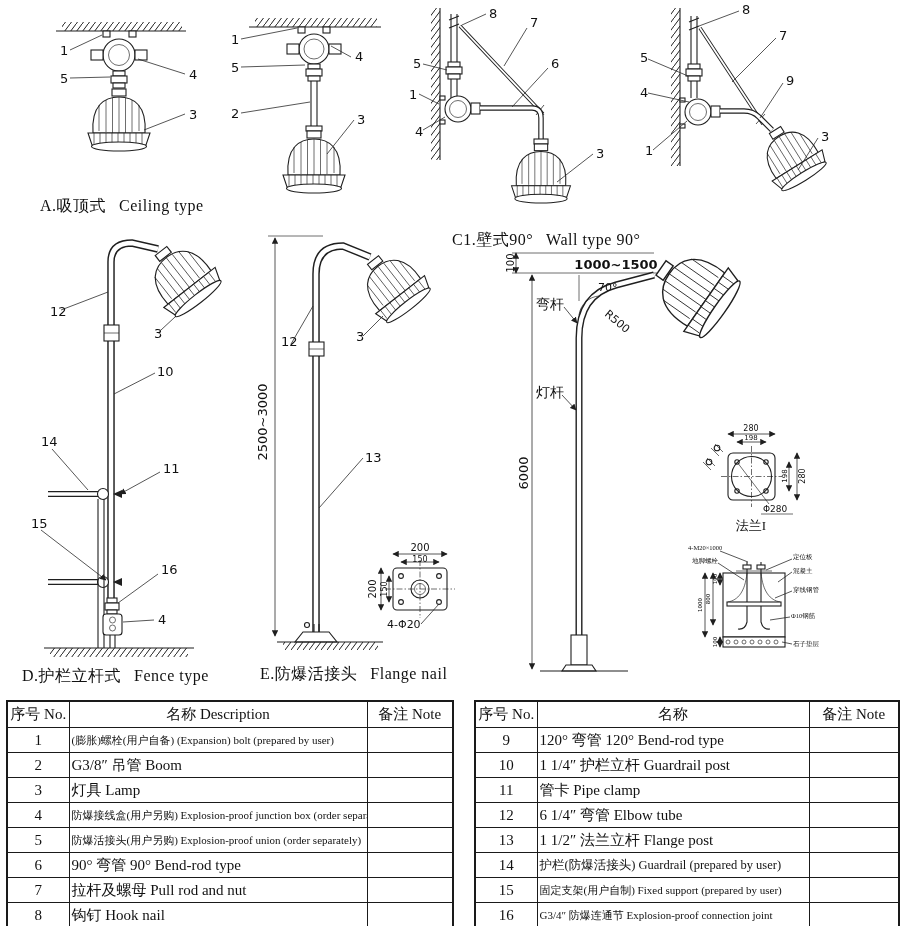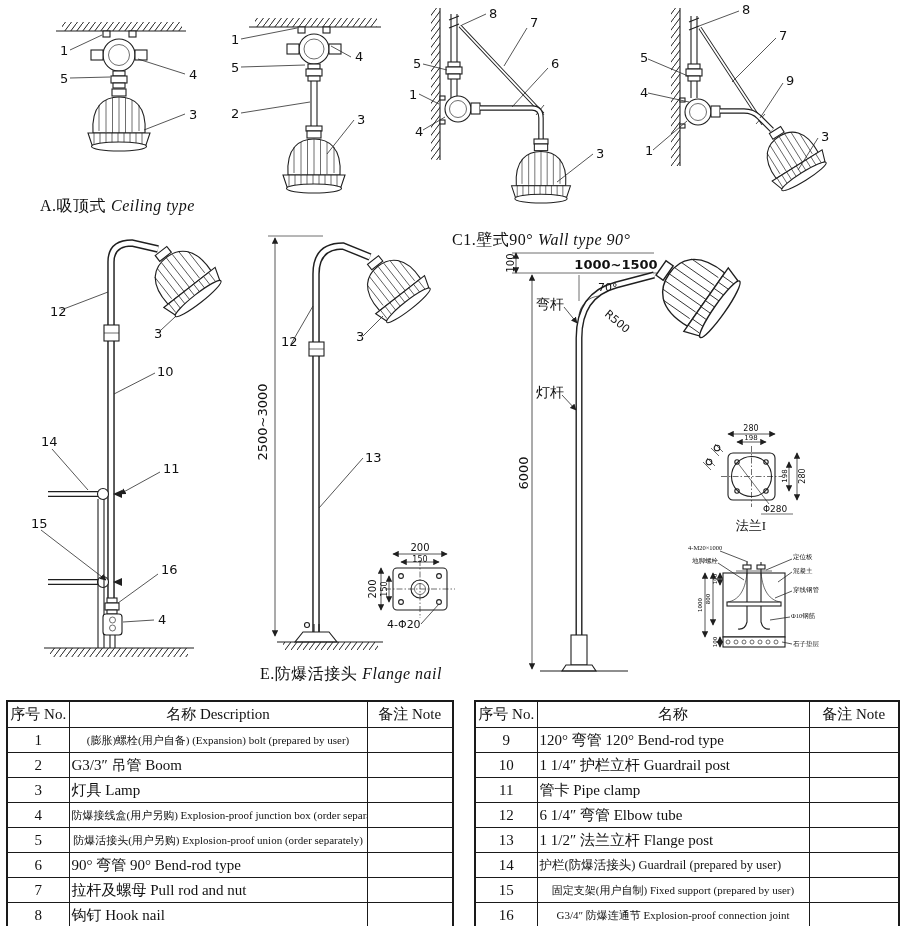--- a/index.html
+++ b/index.html
@@ -12,31 +12,31 @@
   .pipeO{stroke:#1f1f1f;fill:none}
   .pipeI{stroke:#fff;fill:none}
   .ldr{stroke:#2b2b2b;stroke-width:0.8;fill:none}
   .call{font:13px "DejaVu Sans",sans-serif;fill:#111}
   .dim{font:10px "DejaVu Sans",sans-serif;fill:#111}
   .dimL{font:13px "DejaVu Sans",sans-serif;fill:#111}
   .zhs{font:12.5px "Liberation Serif",serif;fill:#111}
   .tiny{font:6.5px "Liberation Serif",serif;fill:#111}
   .tiny2{font:5.5px "DejaVu Sans",sans-serif;fill:#111}
   .cap{position:absolute;font-size:16px;letter-spacing:.5px;white-space:nowrap;}
-  .cap .en{margin-left:5px;font-style:italic;}
+  .cap .en{margin-left:13px;}
   table.parts{position:absolute;border-collapse:collapse;table-layout:fixed;
               font-family:"Liberation Serif",serif;background:#fff;}
   table.parts,table.parts th,table.parts td{border:1px solid #1a1a1a;}
   table.parts{border-width:2px;}
   table.parts th{font-weight:normal;font-size:15px;height:25px;text-align:center;padding:0 2px;}
   table.parts td{height:24px;font-size:15px;padding:0 2px;overflow:hidden;white-space:nowrap;}
   td.col-no,th.col-no{text-align:center;}
   td.col-desc{text-align:left;padding-left:16px;font-size:14.5px;}
   td.col-desc.s{font-size:12.5px;}
-  td.col-desc.xs{font-size:11px;text-align:center;}
+  td.col-desc.xs{font-size:11px;}
 </style>
 </head>
 <body>
 
 <div id="canvas">
 
 <svg width="0" height="0" style="position:absolute" aria-hidden="true">
   <defs>
     <pattern id="hatch" width="6" height="8" patternUnits="userSpaceOnUse">
       <path d="M0,8 L6,0" stroke="#1f1f1f" stroke-width="1"></path>
@@ -270,20 +270,23 @@
   </g>
   <text x="42" y="86" class="call">12</text>
   <text x="146" y="108" class="call">3</text>
   <text x="149" y="146" class="call">10</text>
   <text x="33" y="216" class="call">14</text>
   <text x="155" y="243" class="call">11</text>
   <text x="23" y="298" class="call">15</text>
   <text x="153" y="344" class="call">16</text>
   <text x="150" y="394" class="call">4</text>
 </svg>
+<div class="cap" style="left:22px;top:666px">
+  <span>D.护栏立杆式</span><span class="en">Fence type</span>
+</div>
 
 <svg class="diag" style="left:243px;top:226px" width="230" height="436" viewBox="0 0 230 436">
   <g>
     <line x1="25" y1="10" x2="80" y2="10" class="thin"></line>
     <path class="ldr" marker-start="url(#arr)" marker-end="url(#arr)" d="M32,12 V410"></path>
     <text class="dimL" transform="rotate(-90 24 196)" x="24" y="196" text-anchor="middle">2500~3000</text>
   </g>
   <g>
     <path class="pipeO" stroke-width="7.5" d="M73,409 V48 Q73,20 100,20 L127,31"></path>
     <path class="pipeI" stroke-width="4.6" d="M73,409 V48 Q73,20 100,20 L127,31"></path>
@@ -459,21 +462,21 @@
         </tr>
       </thead>
       <tbody>
         <tr>
           <td class="col-no">1</td>
           <td class="col-desc xs">(膨胀)螺栓(用户自备) (Expansion) bolt (prepared by user)</td>
           <td class="col-note"></td>
         </tr>
         <tr>
           <td class="col-no">2</td>
-          <td class="col-desc">G3/3″ 吊管 Boom</td>
+          <td class="col-desc">G3/8″ 吊管 Boom</td>
           <td class="col-note"></td>
         </tr>
         <tr>
           <td class="col-no">3</td>
           <td class="col-desc">灯具 Lamp</td>
           <td class="col-note"></td>
         </tr>
         <tr>
           <td class="col-no">4</td>
           <td class="col-desc xs">防爆接线盒(用户另购) Explosion-proof junction box (order separately)</td>

